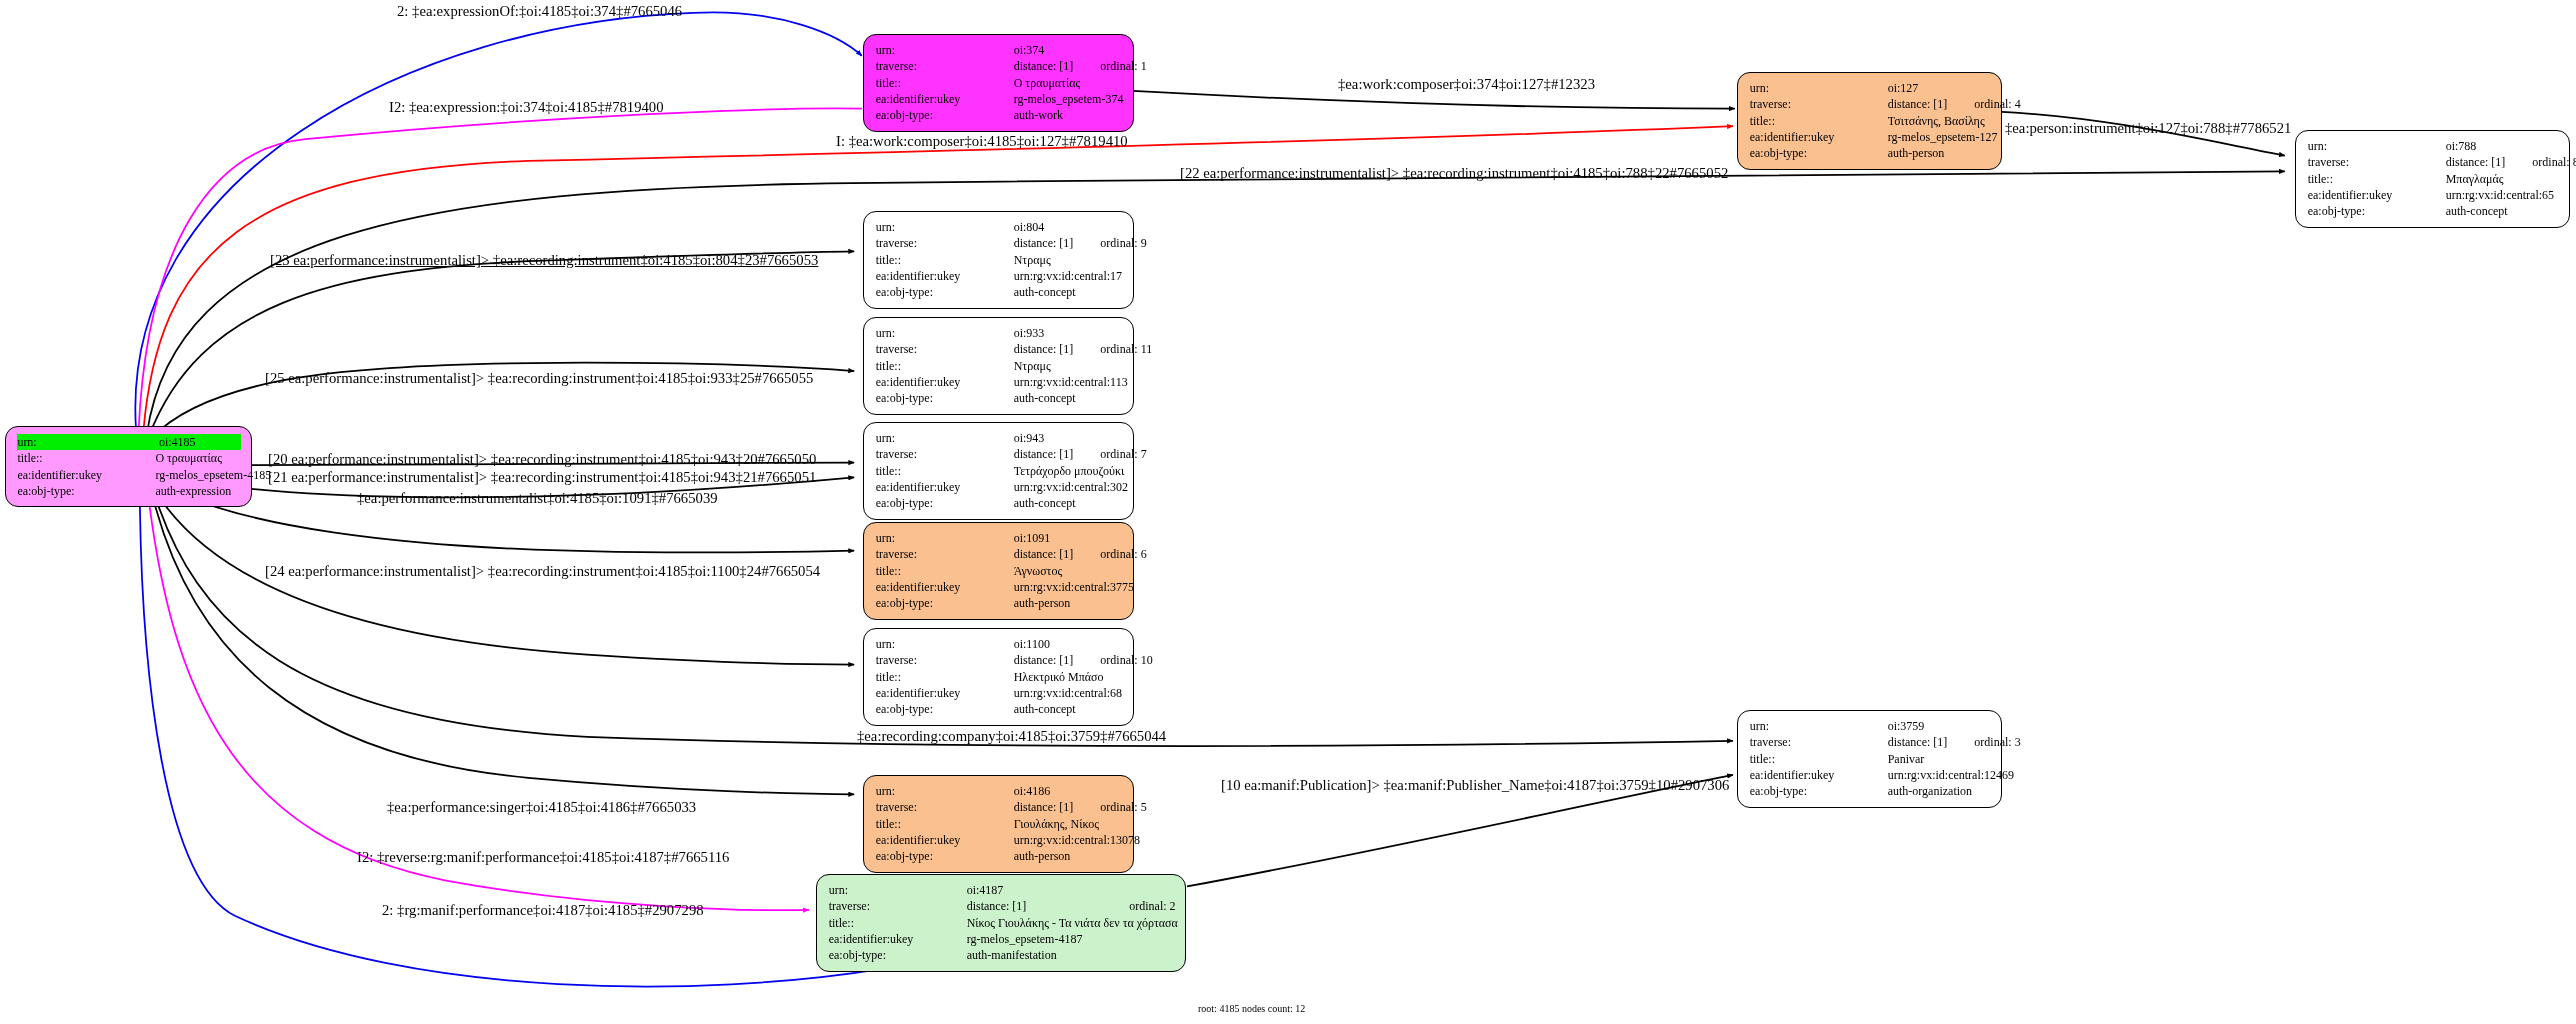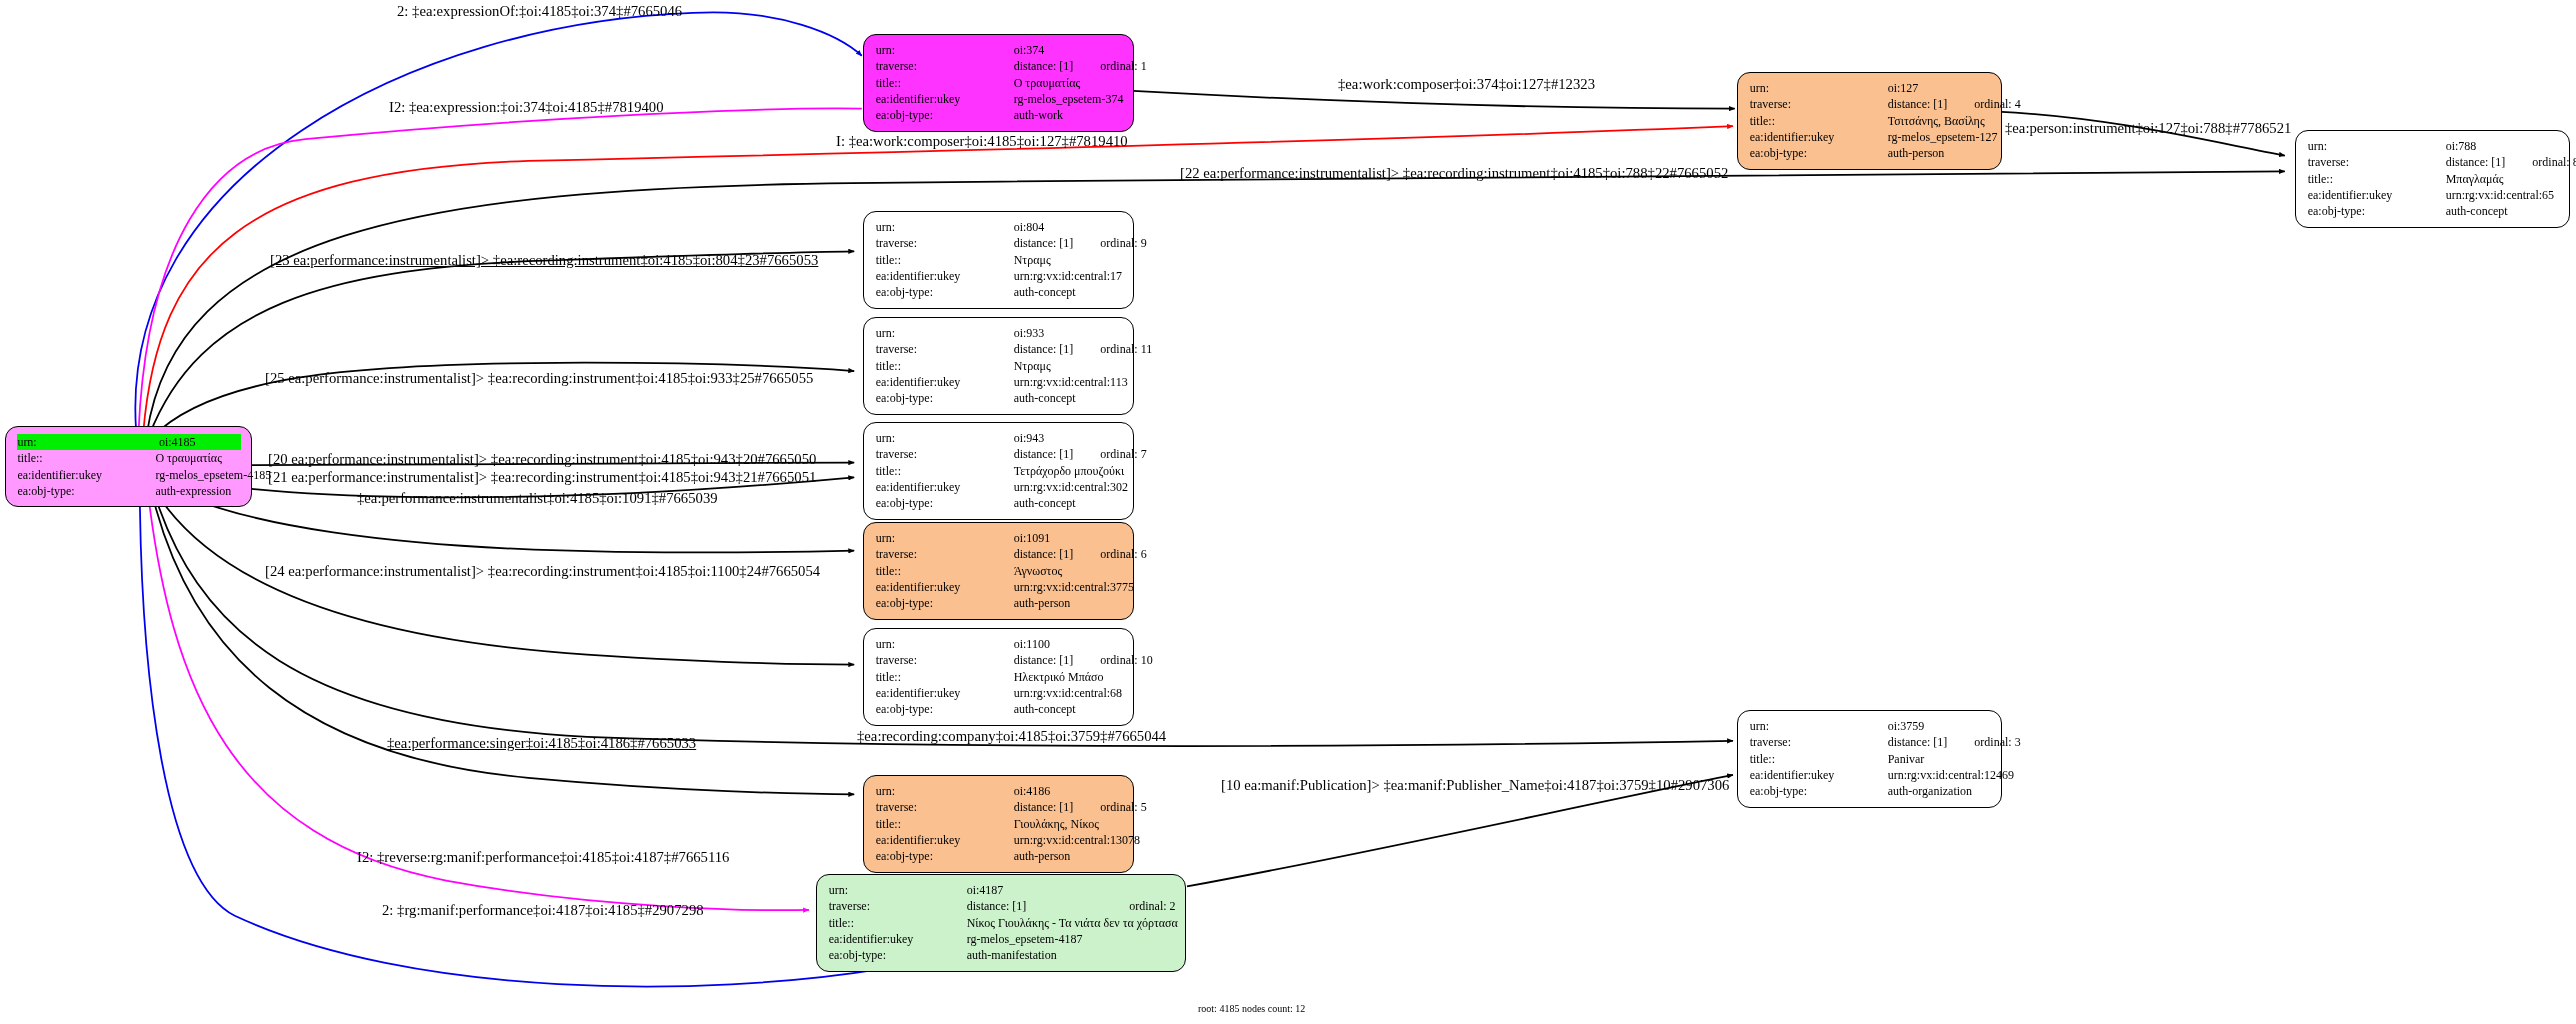--- a/index.html
+++ b/index.html
@@ -374,21 +374,21 @@
   <div class="elabel" style="left:836px;top:134px;">I: ‡ea:work:composer‡oi:4185‡oi:127‡#7819410</div>
   <div class="elabel" style="left:2005px;top:121px;">‡ea:person:instrument‡oi:127‡oi:788‡#7786521</div>
   <div class="elabel" style="left:1180px;top:166px;">[22 ea:performance:instrumentalist]&gt; ‡ea:recording:instrument‡oi:4185‡oi:788‡22#7665052</div>
   <div class="elabel" style="left:270px;top:253px;text-decoration:underline;">[23 ea:performance:instrumentalist]&gt; ‡ea:recording:instrument‡oi:4185‡oi:804‡23#7665053</div>
   <div class="elabel" style="left:265px;top:371px;">[25 ea:performance:instrumentalist]&gt; ‡ea:recording:instrument‡oi:4185‡oi:933‡25#7665055</div>
   <div class="elabel" style="left:268px;top:452px;">[20 ea:performance:instrumentalist]&gt; ‡ea:recording:instrument‡oi:4185‡oi:943‡20#7665050</div>
   <div class="elabel" style="left:268px;top:470px;">[21 ea:performance:instrumentalist]&gt; ‡ea:recording:instrument‡oi:4185‡oi:943‡21#7665051</div>
   <div class="elabel" style="left:357px;top:491px;">‡ea:performance:instrumentalist‡oi:4185‡oi:1091‡#7665039</div>
   <div class="elabel" style="left:265px;top:564px;">[24 ea:performance:instrumentalist]&gt; ‡ea:recording:instrument‡oi:4185‡oi:1100‡24#7665054</div>
   <div class="elabel" style="left:857px;top:729px;">‡ea:recording:company‡oi:4185‡oi:3759‡#7665044</div>
-  <div class="elabel" style="left:387px;top:736px;text-decoration:underline;">‡ea:performance:singer‡oi:4185‡oi:4186‡#7665033</div>
+  <div class="elabel" style="left:387px;top:800px;">‡ea:performance:singer‡oi:4185‡oi:4186‡#7665033</div>
   <div class="elabel" style="left:1221px;top:778px;">[10 ea:manif:Publication]&gt; ‡ea:manif:Publisher_Name‡oi:4187‡oi:3759‡10#2907306</div>
   <div class="elabel" style="left:357px;top:834px;margin-top:16px;">I2: ‡reverse:rg:manif:performance‡oi:4185‡oi:4187‡#7665116</div>
   <div class="elabel" style="left:382px;top:903px;">2: ‡rg:manif:performance‡oi:4187‡oi:4185‡#2907298</div>
 
   <div class="footer" style="left:1198px;top:1003px;">root: 4185 nodes count: 12</div>
 
 </div>
 
 
 </body></html>

